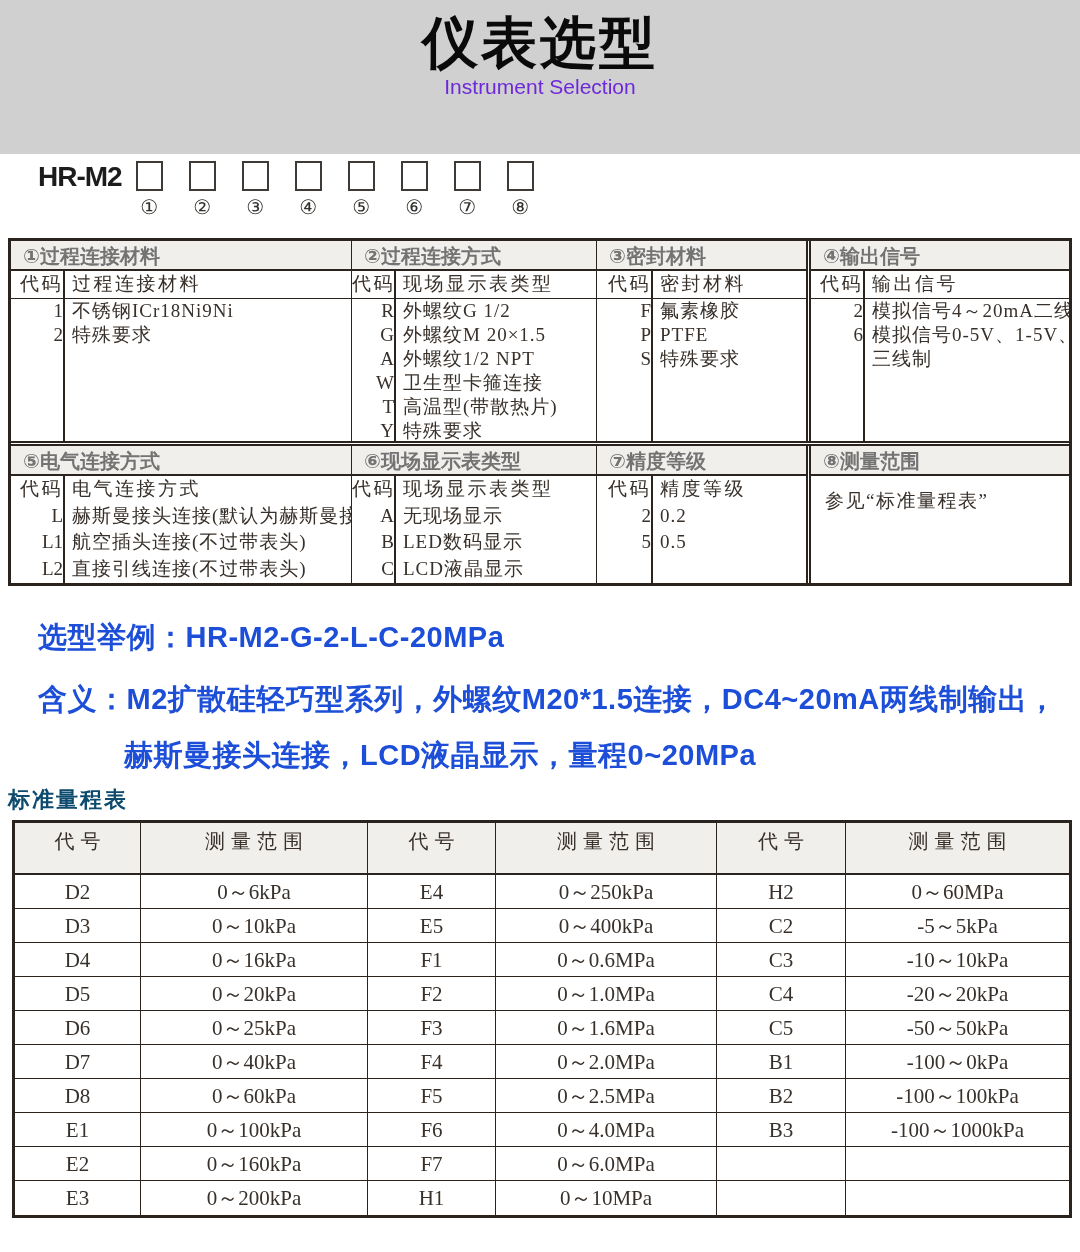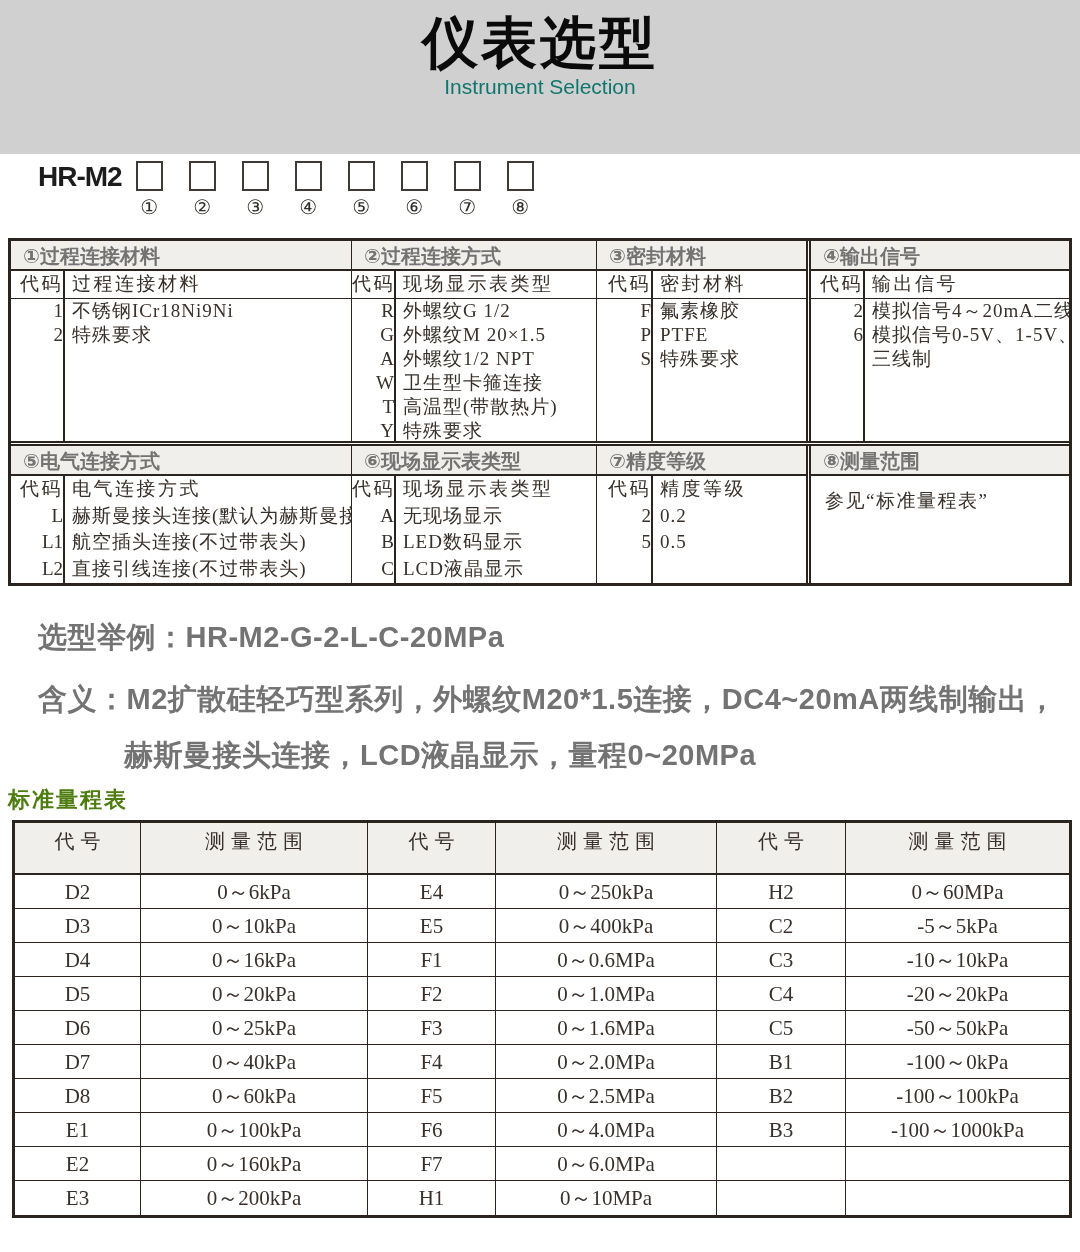--- a/index.html
+++ b/index.html
@@ -4,21 +4,21 @@
 <style>
   html,body{margin:0;padding:0;}
   body{
     width:1080px;height:1252px;position:relative;background:#ffffff;overflow:hidden;
     font-family:"Liberation Sans","DejaVu Sans",sans-serif;
     --hdrbg:#d0d0d0; --bd:#2b241e; --shbg:#f1efec; --txt:#38302a;
   }
   
   .header-bar{position:absolute;left:0;top:0;width:1080px;height:154px;background:var(--hdrbg);text-align:center;}
   .title{font-size:56px;font-weight:bold;color:#0a0a0a;margin:0;padding-top:12px;line-height:62px;letter-spacing:3px;}
-  .subtitle{font-size:21px;color:#0f766e;line-height:26px;}
+  .subtitle{font-size:21px;color:#6d28d9;line-height:26px;}
   
   .model-row{position:absolute;left:38px;top:161px;display:flex;align-items:flex-start;}
   .model-prefix{font-size:28px;font-weight:bold;color:#1c1c1c;line-height:31px;margin-right:14px;letter-spacing:-1px;}
   .boxes{display:flex;}
   .box-col{display:flex;flex-direction:column;align-items:center;margin-right:26px;width:27px;}
   .box{width:23px;height:26px;border:2px solid #3f3a35;background:#fff;}
   .circ{margin-top:5px;font-size:20px;line-height:22px;color:#33302c;font-family:"Liberation Serif","DejaVu Serif",serif;}
   
   .sel-table{position:absolute;left:8px;top:238px;width:1064px;border:3px solid var(--bd);box-sizing:border-box;background:#fff;}
   .sel-half{display:grid;grid-template-columns:340px 245px 210px 1fr;}
@@ -34,26 +34,26 @@
   .sec-b:not(.no-code)::before{content:"";position:absolute;left:var(--cw);top:0;bottom:0;width:1.5px;background:var(--bd);}
   .srow{display:flex;height:24px;line-height:24px;white-space:nowrap;}
   .srow.hdr{height:27px;line-height:26px;}
   .sel-top .srow.hdr{border-bottom:1.5px solid var(--bd);}
   .sel-bottom .srow{height:26.5px;line-height:26.5px;}
   .srow .c{width:var(--cw);flex:none;text-align:right;}
   .srow .v{flex:1;padding-left:9px;letter-spacing:1px;overflow:hidden;}
   .srow.hdr .c,.srow.hdr .v{letter-spacing:2.5px;}
   .sec-note{display:block;padding:12px 9px 0 14px;letter-spacing:1.5px;}
   
-  .ex-line{position:absolute;color:#737373;font-size:29px;font-weight:600;letter-spacing:0.5px;white-space:nowrap;}
+  .ex-line{position:absolute;color:#1d4ed8;font-size:29px;font-weight:600;letter-spacing:0.5px;white-space:nowrap;}
   .ex1{left:38px;top:618px;}
   .ex2{left:38px;top:680px;}
   .ex3{left:124px;top:736px;}
   
-  .range-title{position:absolute;left:8px;top:785px;font-size:22px;font-weight:bold;color:#4d7c0f;letter-spacing:2px;}
+  .range-title{position:absolute;left:8px;top:785px;font-size:22px;font-weight:bold;color:#0c4a6e;letter-spacing:2px;}
   .range-table{position:absolute;left:12px;top:820px;width:1060px;border:3px solid var(--bd);box-sizing:border-box;
                display:grid;grid-template-columns:126px 227px 128px 221px 129px 1fr;
                font-family:"Liberation Serif","DejaVu Serif",serif;color:var(--txt);background:#fff;}
   .rcell{height:34px;line-height:34px;text-align:center;font-size:21px;
          border-right:1.5px solid var(--bd);border-bottom:1.8px solid var(--bd);box-sizing:border-box;white-space:nowrap;overflow:hidden;}
   .rcell.rh{height:52px;line-height:36px;background:var(--shbg);font-size:20px;letter-spacing:6px;padding-left:6px;border-bottom:2.5px solid var(--bd);}
   .rcell.c6{border-right:none;}
   .rcell.rlast{border-bottom:none;}
 </style>
 </head>

